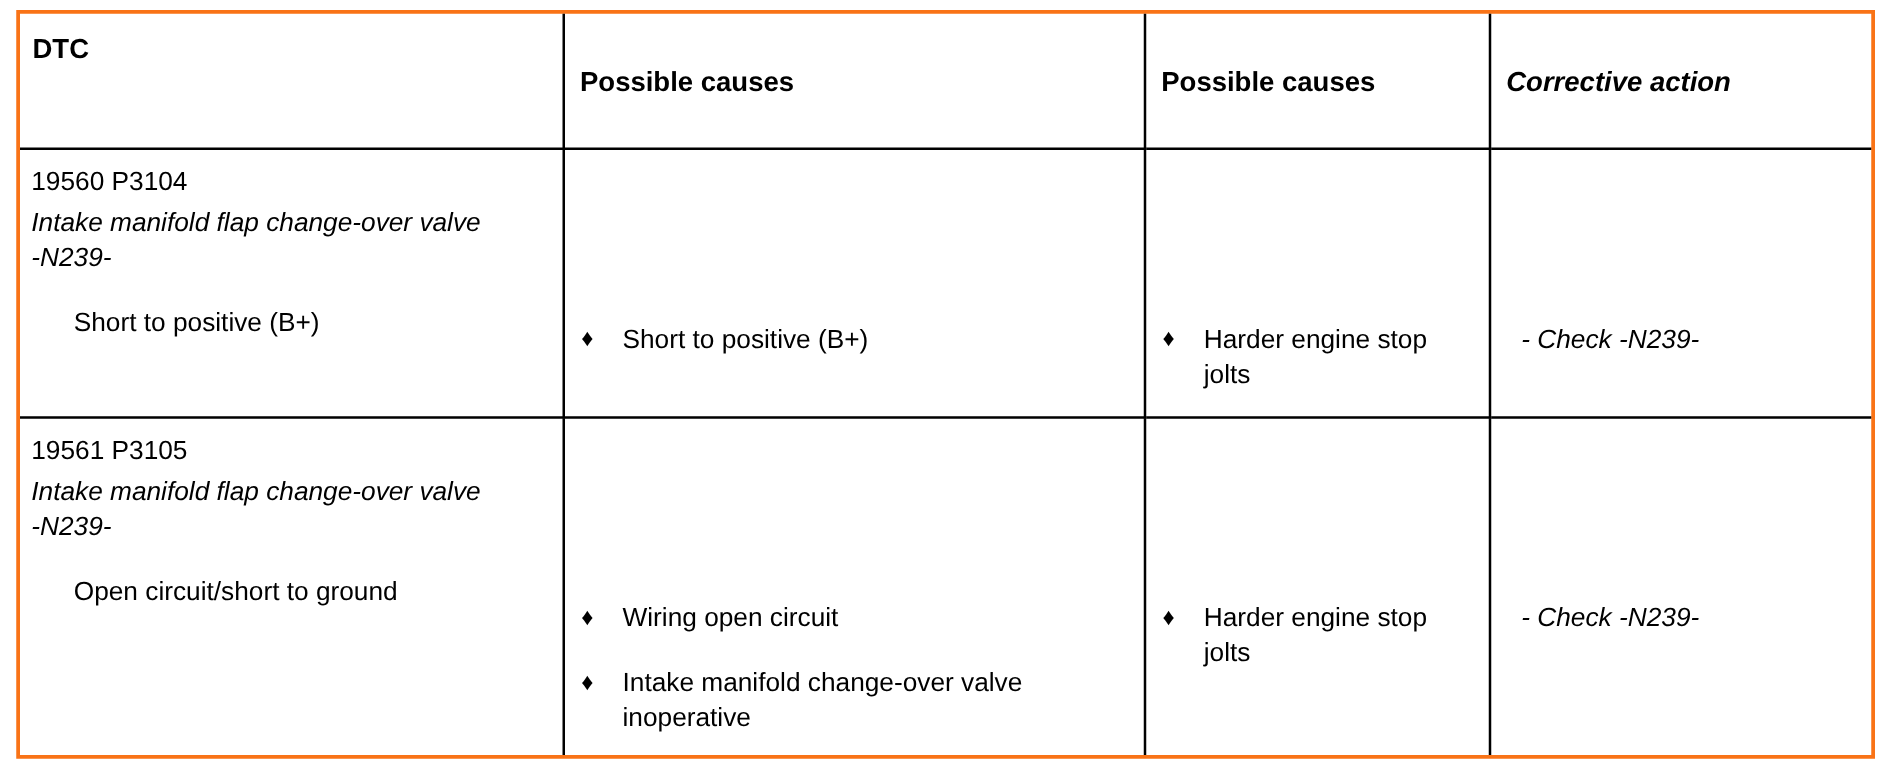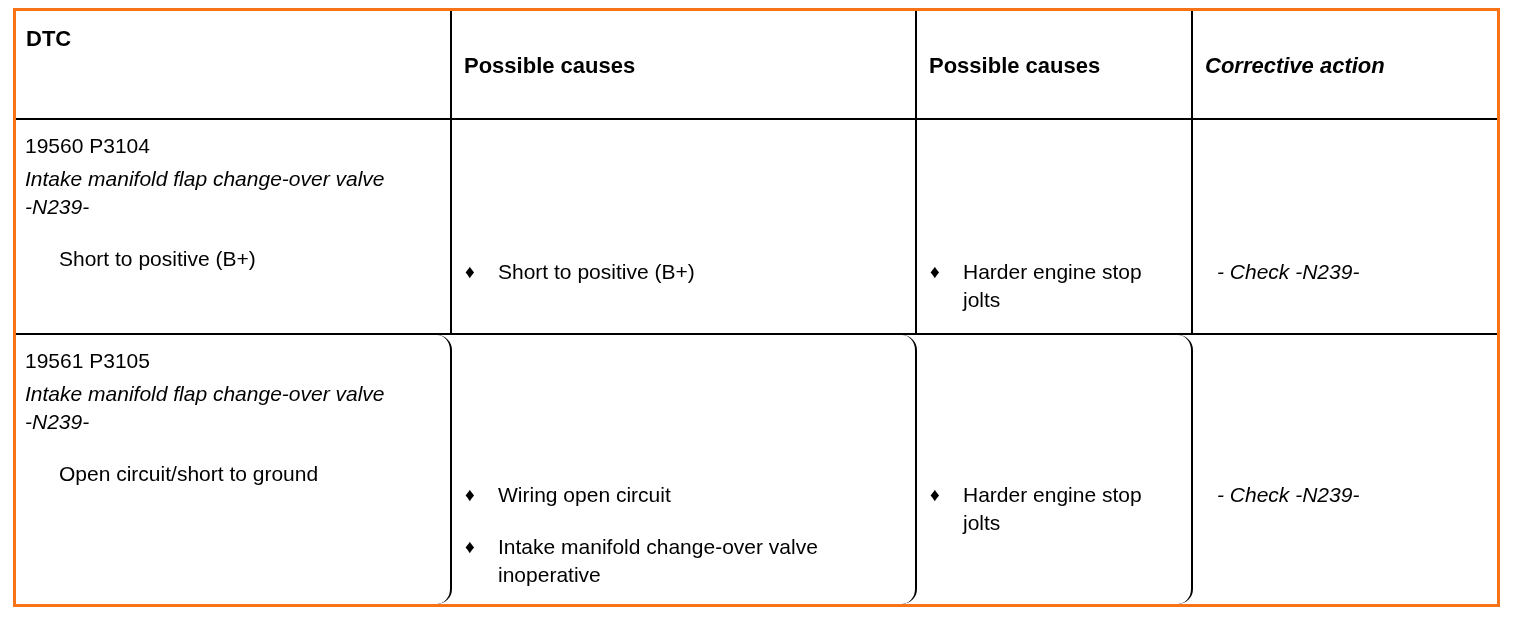--- a/index.html
+++ b/index.html
@@ -21,21 +21,21 @@
     grid-template-rows: 109px 215px 269px;
   }
   .cell {
     border-right: 2px solid #000000;
     border-bottom: 2px solid #000000;
     overflow: hidden;
     font-size: 21px;
     line-height: 28px;
   }
   .cell.last-col { border-right: none; font-style: italic; }
-  .cell.last-row { border-bottom: none; border-radius: 15px; }
+  .cell.last-row { border-bottom: none; }
 
   
   .th {
     font-weight: bold;
     font-size: 22px;
     display: flex;
     flex-direction: column;
     justify-content: center;
     padding: 10px 10px 8px 12px;
   }

